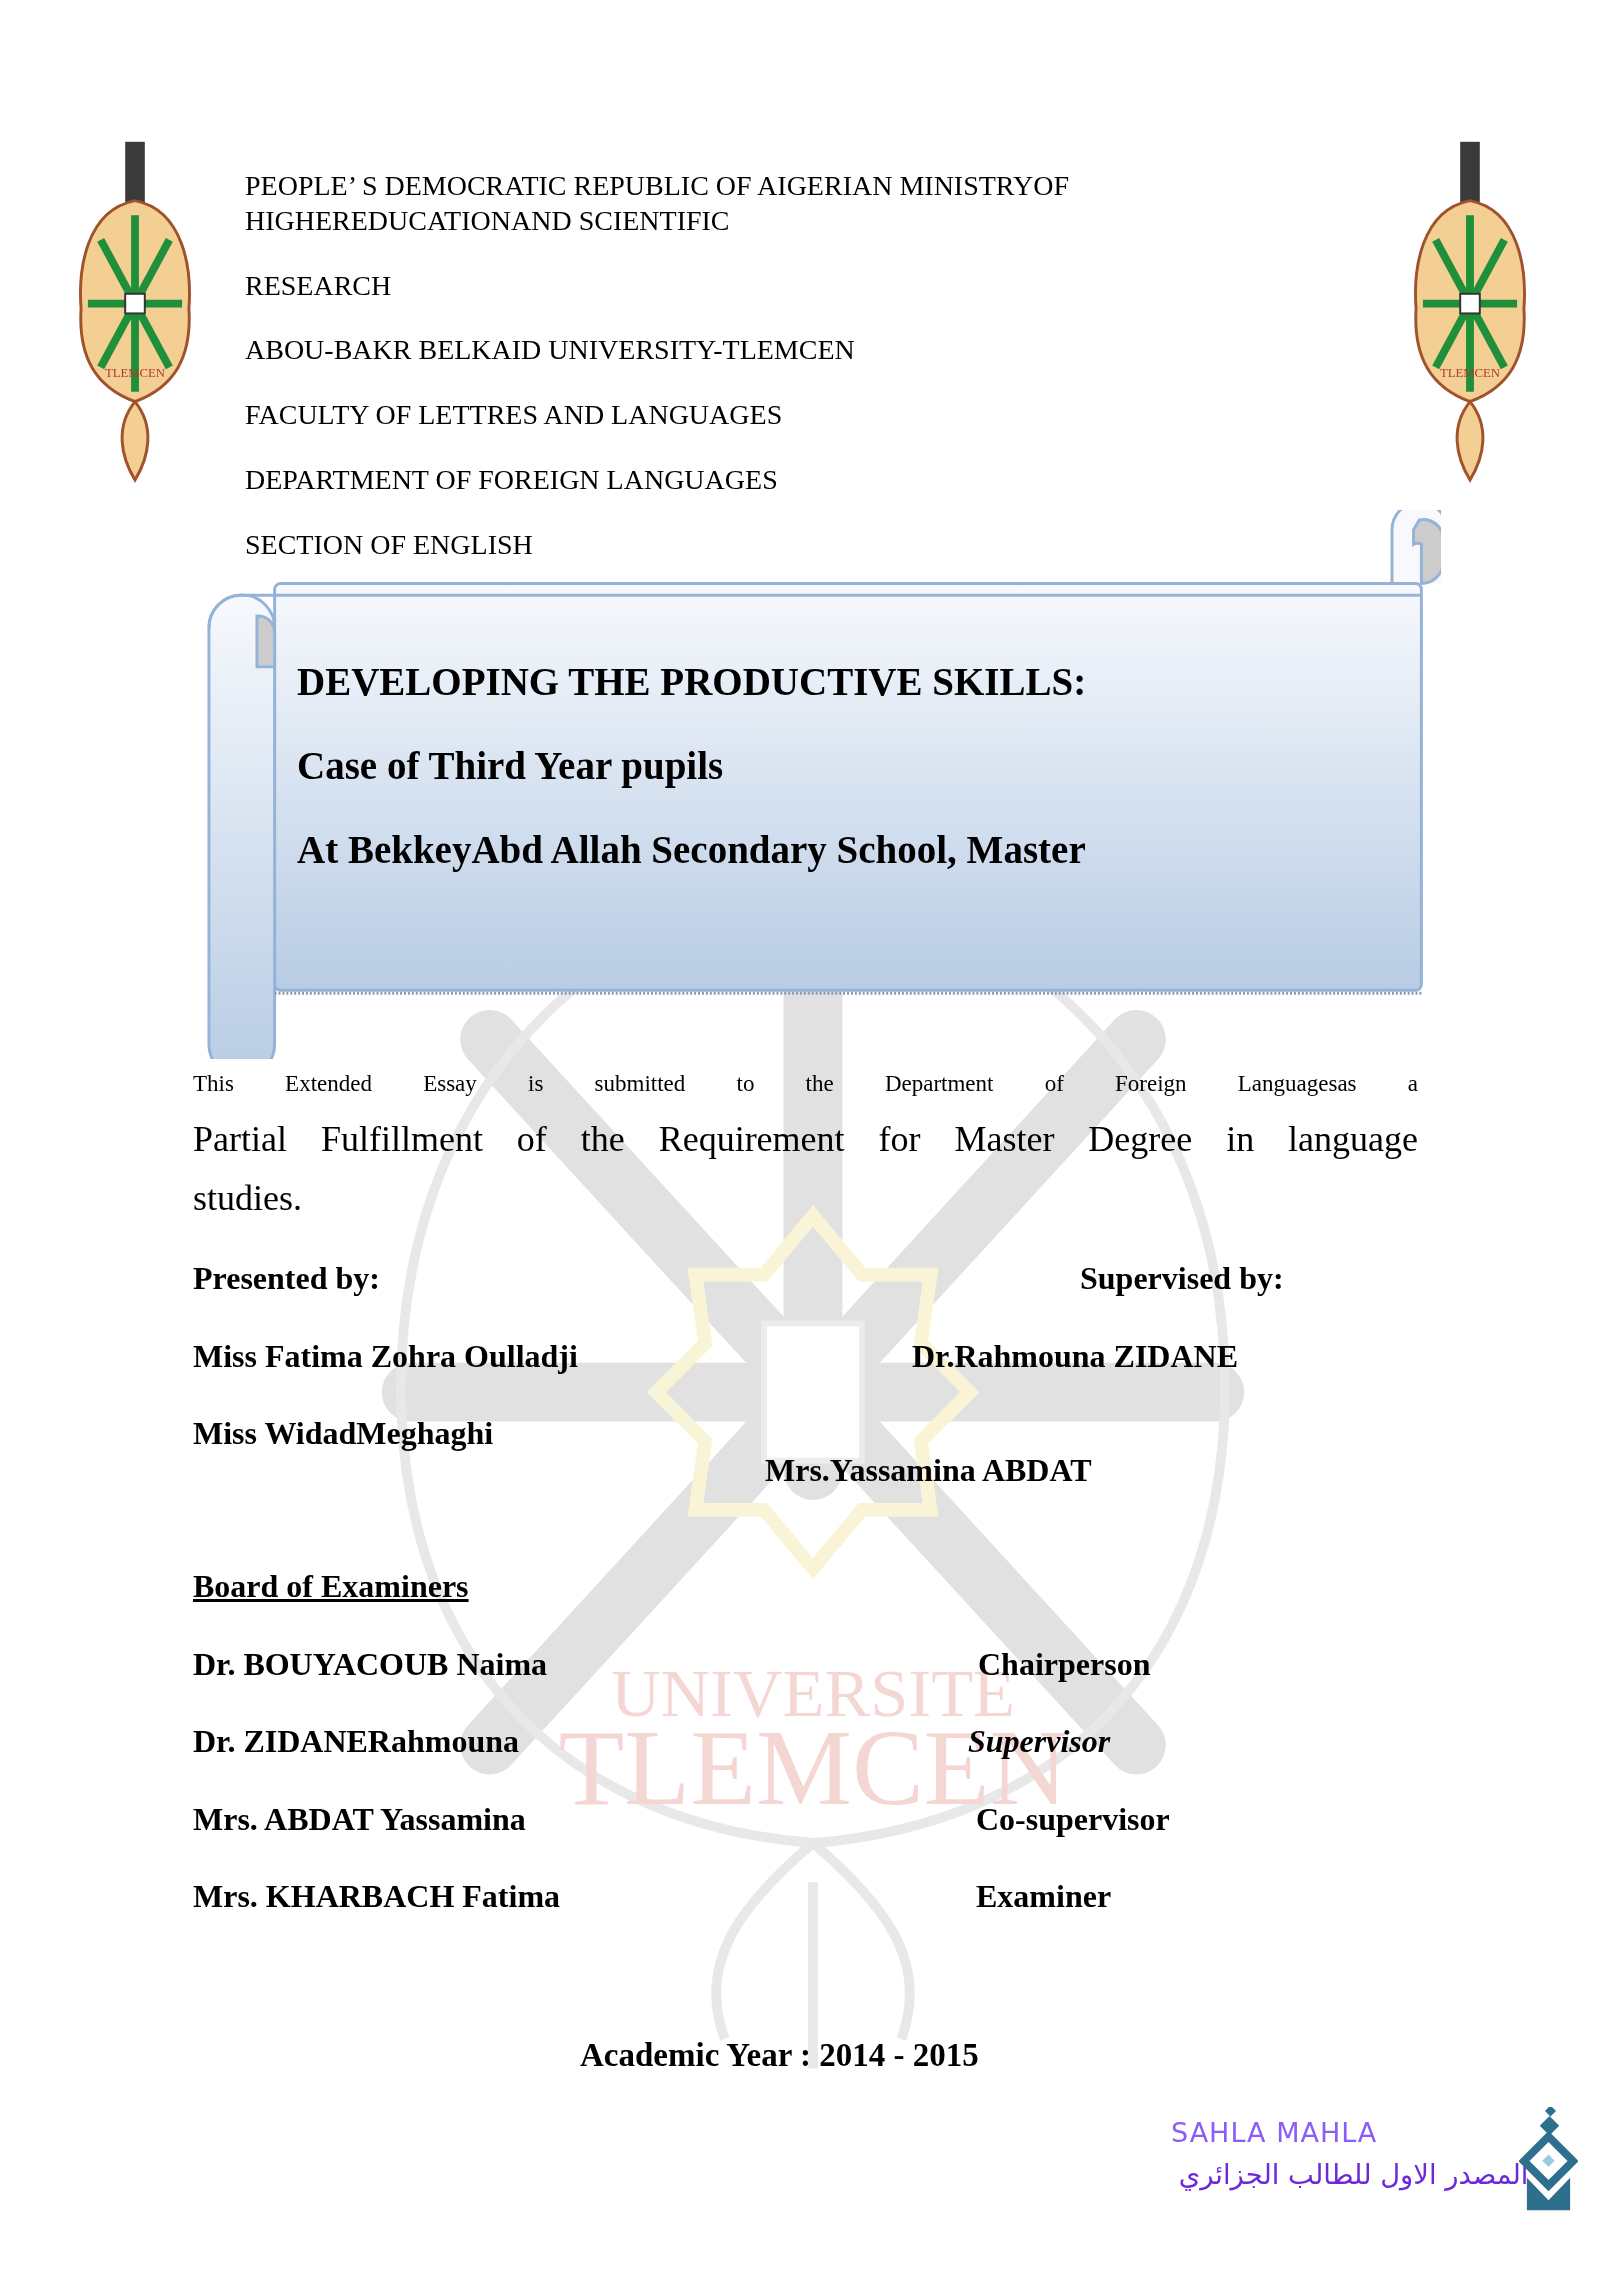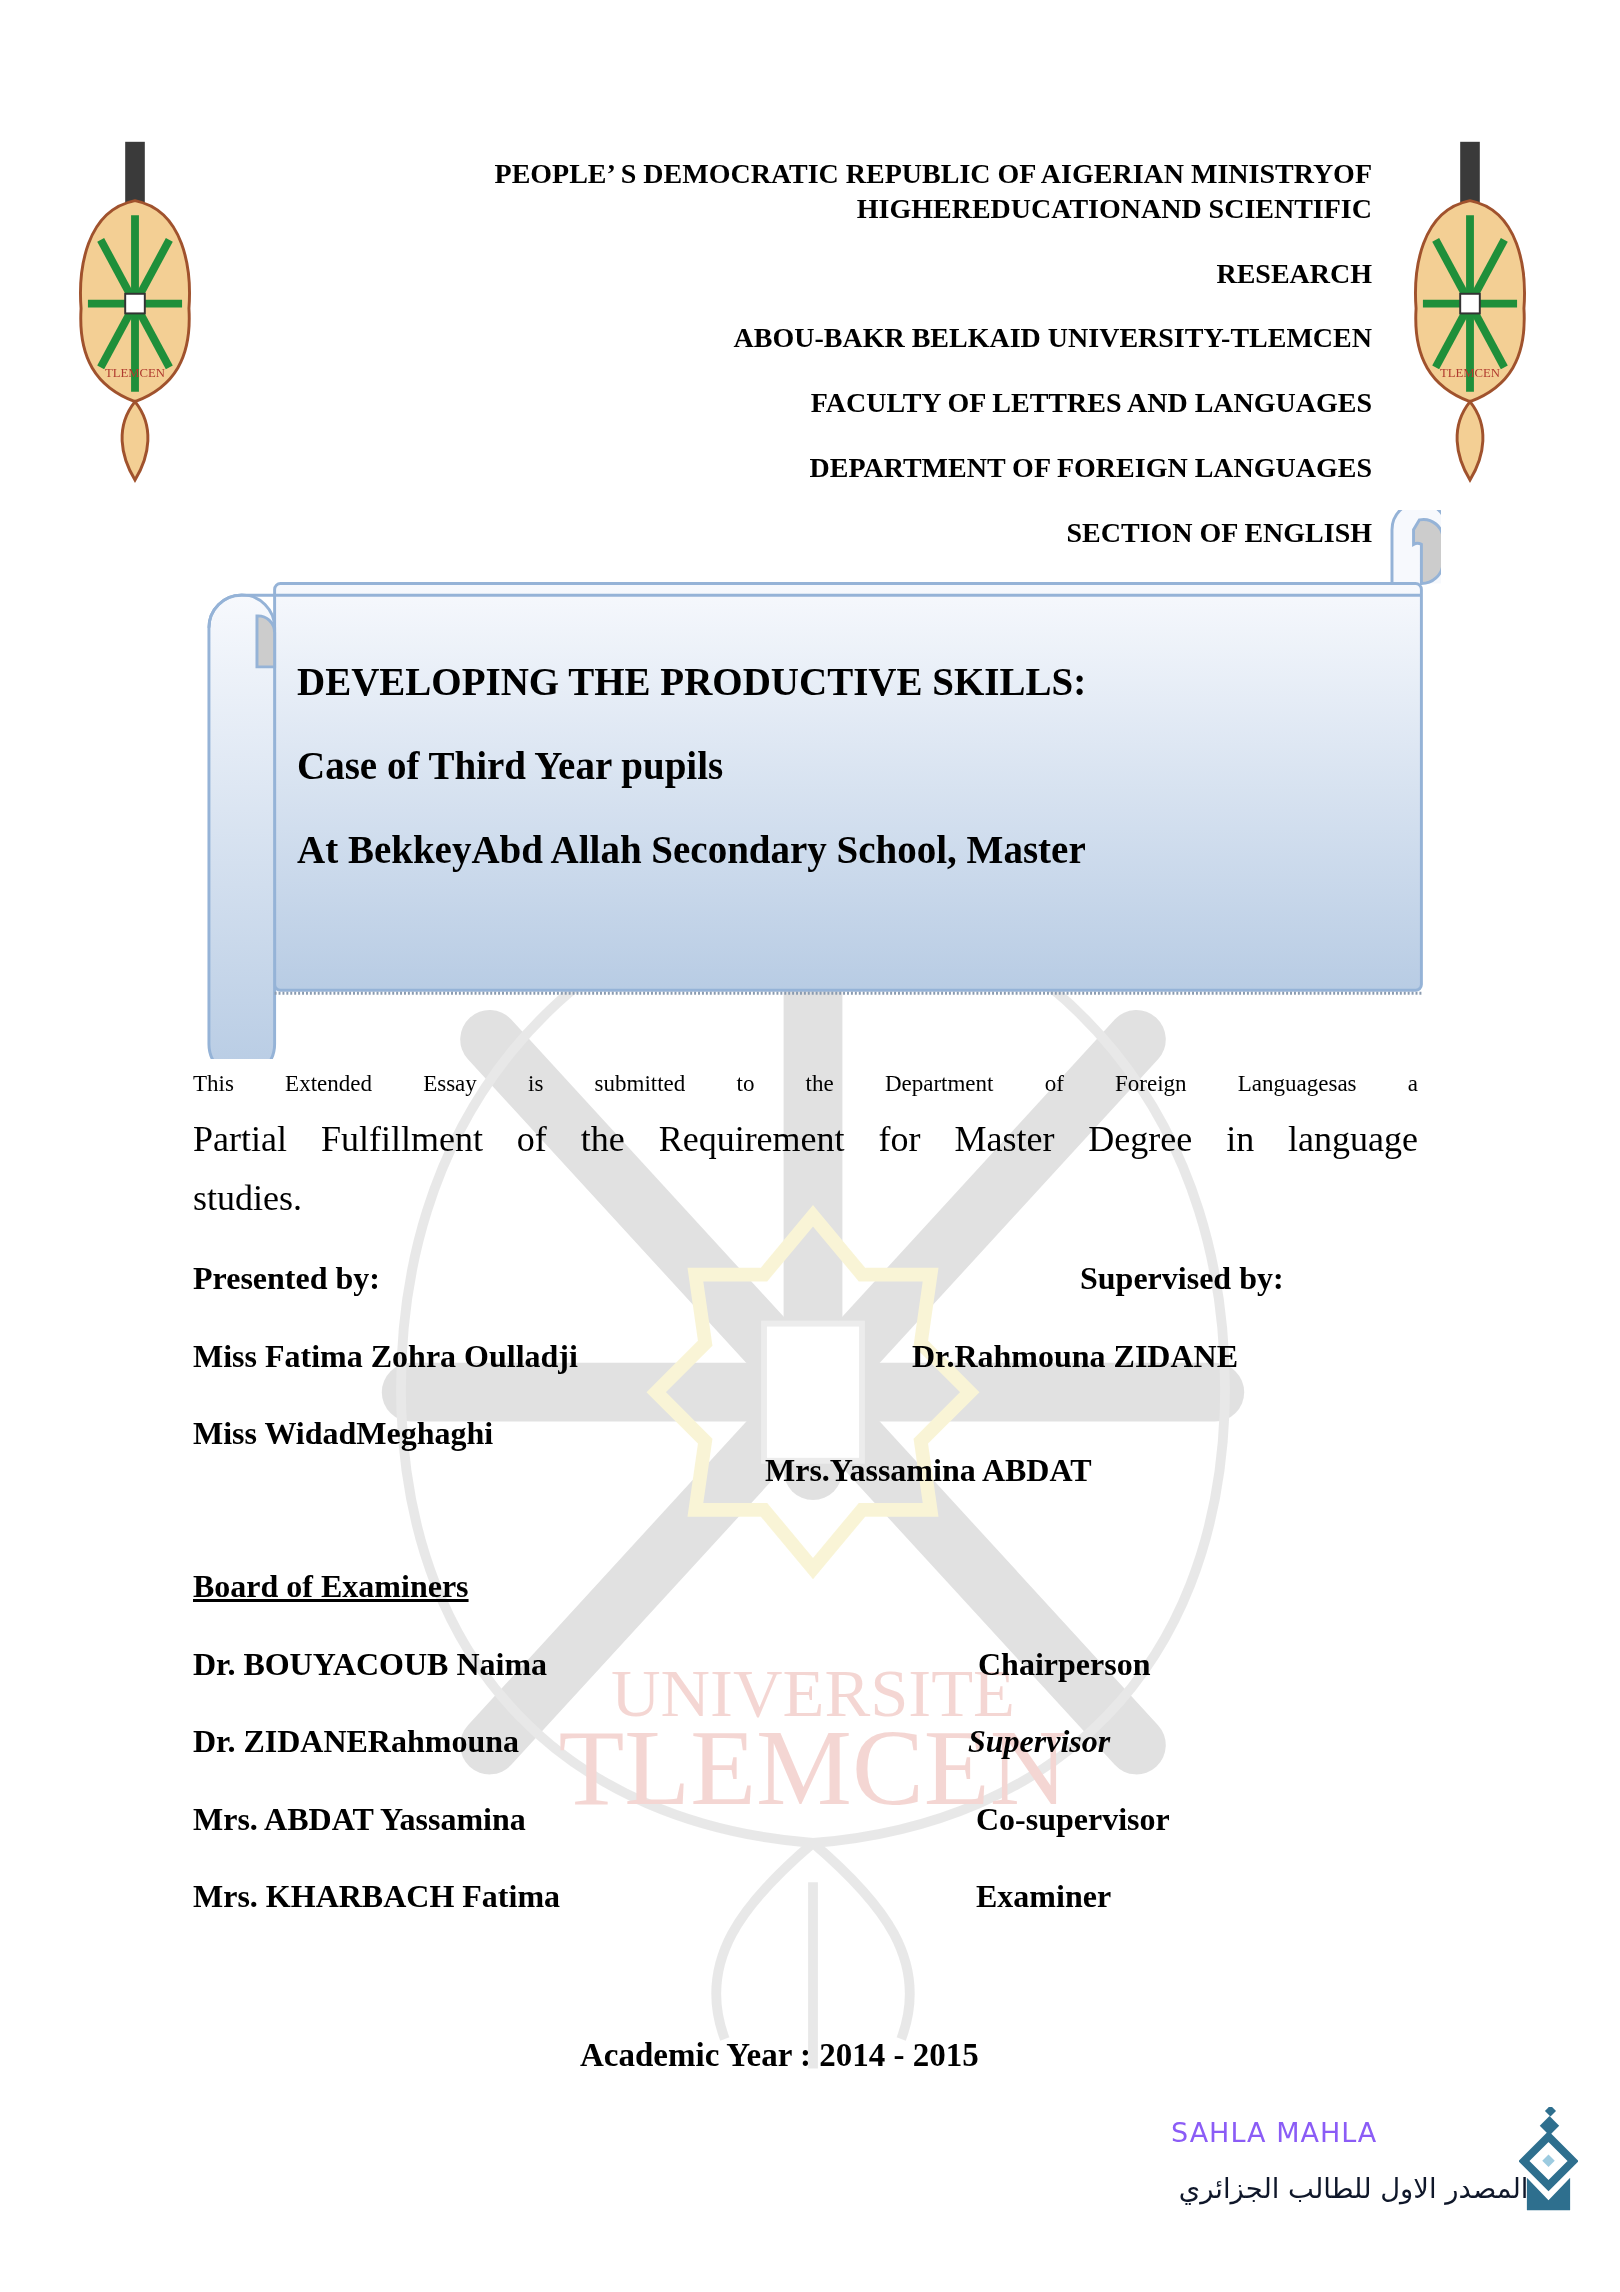--- a/index.html
+++ b/index.html
@@ -4,39 +4,39 @@
 <style>
   html, body { margin: 0; padding: 0; background: #ffffff; }
   body { width: 1620px; height: 2293px; position: relative; overflow: hidden;
          font-family: "Liberation Serif", "DejaVu Serif", serif; color: #000; }
   .abs { position: absolute; }
 
   
   .watermark { position: absolute; left: 372px; top: 863px; width: 882px; height: 1225px; opacity: 0.22; pointer-events: none; }
 
   
-  .hdr { position: absolute; left: 245px; width: 1127px; text-align: right; font-weight: bold; font-size: 28px; line-height: 33px; }
+  .hdr { position: absolute; left: 245px; width: 1127px; text-align: left; font-weight: normal; font-size: 28px; line-height: 33px; margin-top: 12px; }
 
   
   .logo { position: absolute; width: 118px; height: 353px; }
 
   
   .scroll { position: absolute; left: 206px; top: 510px; width: 1235px; height: 549px; }
   .title-line { position: absolute; font-weight: bold; font-size: 39px; white-space: nowrap; }
 
   .para { position: absolute; left: 193px; width: 1225px; text-align: justify; text-align-last: justify; font-size: 23px; line-height: 39px; }
   .para.big { font-size: 36px; }
   .para.last { text-align-last: left; }
 
   .b { position: absolute; font-weight: bold; font-size: 32px; white-space: nowrap; }
   .u { text-decoration: underline; }
 
   .brand { position: absolute; left: 1171px; top: 2107px; width: 412px; height: 118px; }
   .brand-name { position: absolute; left: 0; top: 9.8px; font-family: "DejaVu Sans", sans-serif; font-size: 27px; color: #8b5cf6; letter-spacing: 1px; white-space: nowrap; }
-  .brand-sub { position: absolute; left: 7.8px; top: 66px; font-family: "DejaVu Sans", sans-serif; font-size: 27.4px; color: #0f172a; white-space: nowrap; direction: rtl; }
+  .brand-sub { position: absolute; left: 7.8px; top: 52px; font-family: "DejaVu Sans", sans-serif; font-size: 27.4px; color: #6d28d9; white-space: nowrap; direction: rtl; }
 </style>
 </head>
 <body>
 
 <svg class="watermark" viewBox="0 0 900 1250">
   <g fill="none" stroke="#7a7a7a" stroke-width="60" stroke-linecap="round">
     <line x1="450" y1="80" x2="450" y2="620"></line>
     <line x1="120" y1="180" x2="780" y2="900"></line>
     <line x1="780" y1="180" x2="120" y2="900"></line>
     <line x1="40" y1="540" x2="860" y2="540"></line>

